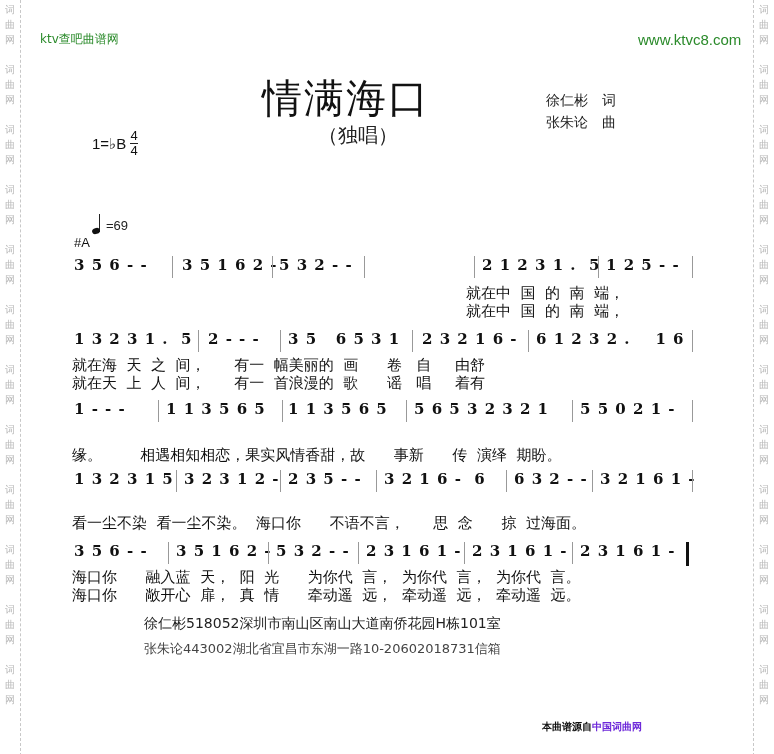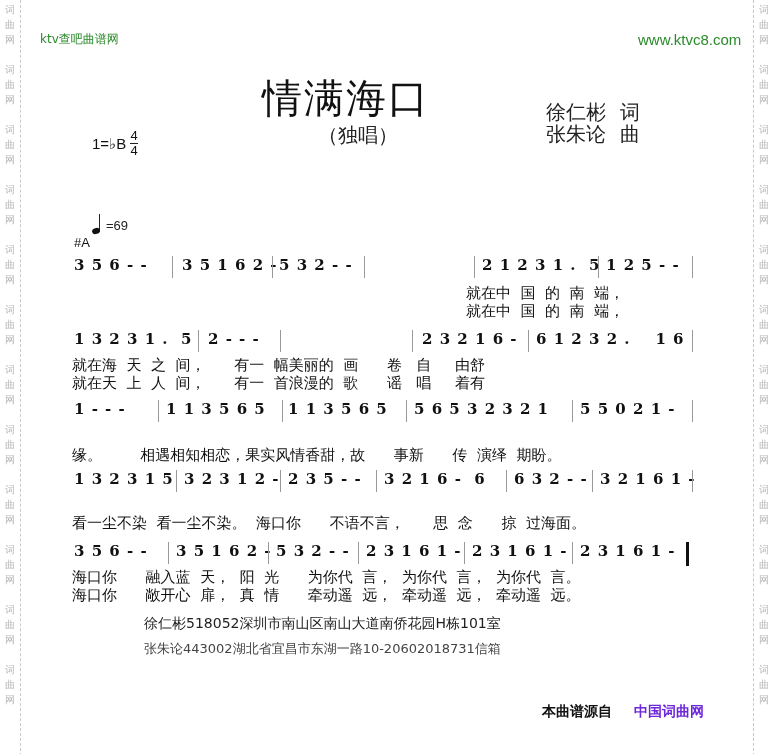--- a/index.html
+++ b/index.html
@@ -24,21 +24,21 @@
     position: absolute; left: 638px; top: 31px; font-family: "Liberation Sans", sans-serif;
     font-size: 15px; color: #2a8a2a; text-align: right;
   }
   .title {
     position: absolute; left: 262px; top: 74px; font-size: 40px; letter-spacing: 2px;
     font-family: "DejaVu Serif", serif; color: #111; line-height: 48px;
   }
   .subtitle {
     position: absolute; left: 318px; top: 122px; font-size: 20px; color: #222;
   }
-  .credits { position: absolute; left: 546px; top: 89px; font-size: 20px; line-height: 22px; color: #222; font-family: "DejaVu Sans", sans-serif; margin-top: 12px; }
+  .credits { position: absolute; left: 546px; top: 89px; font-size: 14px; line-height: 22px; color: #222; font-family: "DejaVu Sans", sans-serif; }
   .credits .row { display: flex; gap: 14px; }
   .key {
     position: absolute; left: 92px; top: 130px; font-family: "Liberation Sans", sans-serif;
     font-size: 15px; display: flex; align-items: center; gap: 4px;
   }
   .frac { display: inline-flex; flex-direction: column; align-items: center; font-size: 13px; line-height: 12px; }
   .frac .bar { width: 8px; border-top: 1px solid #222; margin: 1px 0; }
   .tempo {
     position: absolute; left: 92px; top: 214px; display: flex; align-items: center; gap: 4px;
     font-family: "DejaVu Sans", sans-serif; font-size: 20px; color: #333;
@@ -54,21 +54,21 @@
   .measure {
     position: absolute; top: 0; height: 22px; font-family: "DejaVu Serif", serif; font-weight: bold;
     font-size: 15px; white-space: pre; letter-spacing: 1px;
   }
   .barline { position: absolute; top: 0; width: 0; height: 22px; border-left: 1px solid #999; }
   .barline.final { border-left: 3px solid #111; height: 24px; }
   .lyric { position: absolute; font-family: "DejaVu Serif", serif; font-size: 15px; white-space: pre; color: #111; }
 
   .addr { position: absolute; left: 144px; font-family: "DejaVu Sans", sans-serif; font-size: 14px; color: #222; }
   .addr2 { color: #444; font-size: 13px; }
-  .source { position: absolute; left: 542px; top: 703px; font-family: "DejaVu Sans", sans-serif; font-size: 14px; font-weight: bold; display: flex; gap: 22px; }
+  .source { position: absolute; left: 542px; top: 720px; font-family: "DejaVu Sans", sans-serif; font-size: 10px; font-weight: bold; display: flex; }
   .source .lbl { color: #111; }
   .source .brand { color: #6d28d9; }
 </style>
 </head>
 <body>
 
 <div class="side left">
   <div class="grp">
       <span>词</span>
       <span>曲</span>
@@ -242,20 +242,21 @@
   <div class="lyric" style="left:394px; top:28px">就在中  国  的  南  端，</div>
   <div class="lyric" style="left:394px; top:46px">就在中  国  的  南  端，</div>
 </div>
 
 <div class="staff" style="top:330px">
   <div class="notes-row">
     <span class="measure" style="left:2px">1 3 2 3 1 .  5</span>
     <span class="barline" style="left:126px"></span>
     <span class="measure" style="left:136px">2 - - -</span>
     <span class="barline" style="left:208px"></span>
+    <span class="measure" style="left:216px">3 5   6 5 3 1</span>
     <span class="barline" style="left:340px"></span>
     <span class="measure" style="left:350px">2 3 2 1 6 -</span>
     <span class="barline" style="left:456px"></span>
     <span class="measure" style="left:464px">6 1 2 3 2 .    1 6</span>
     <span class="barline" style="left:620px"></span>
   </div>
   <div class="lyric" style="left:0; top:26px">就在海  天  之  间，      有一  幅美丽的  画      卷   自     由舒</div>
   <div class="lyric" style="left:0; top:44px">就在天  上  人  间，      有一  首浪漫的  歌      谣   唱     着有</div>
 </div>
 

